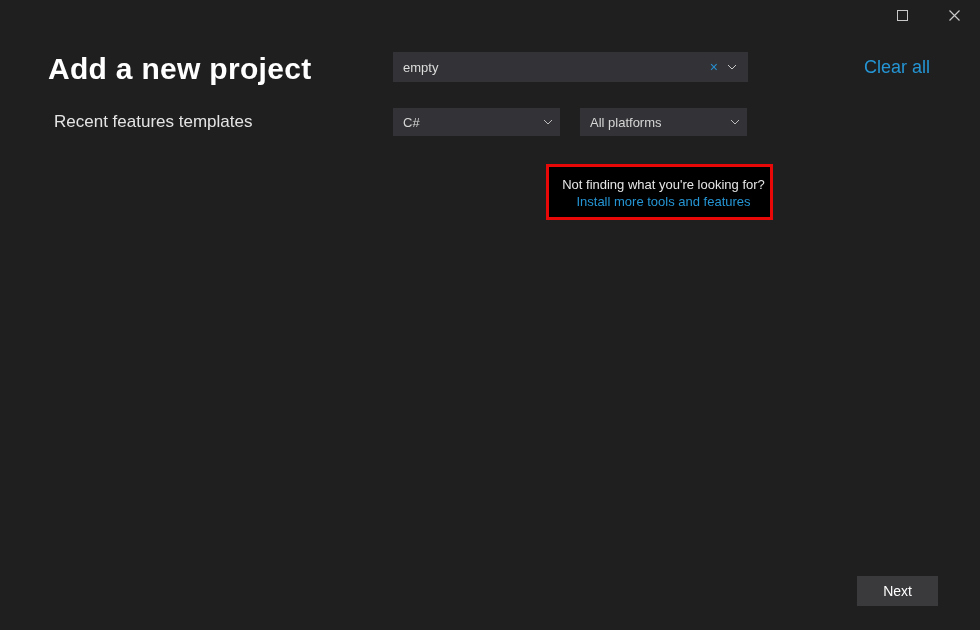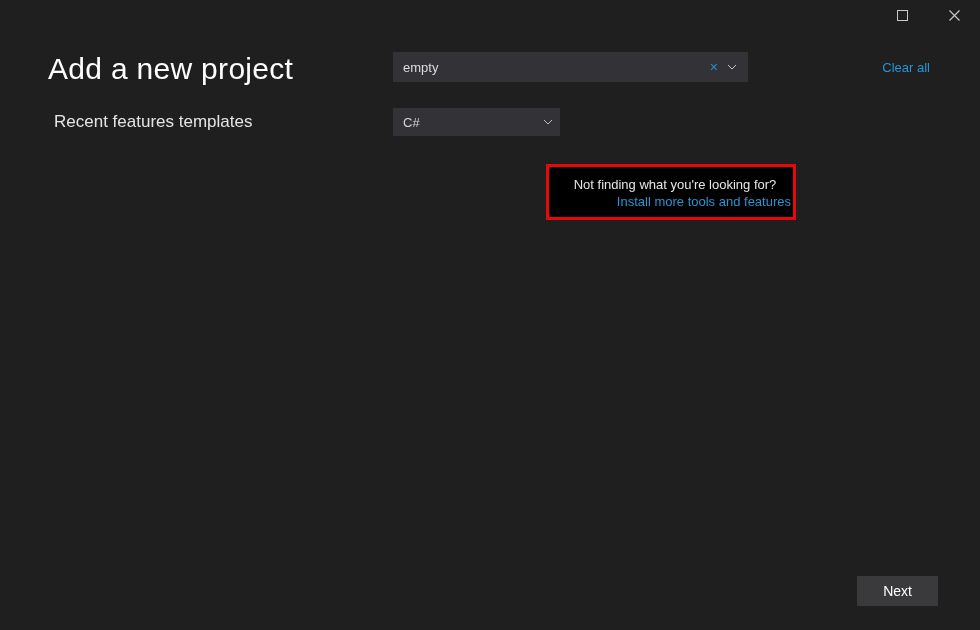--- a/index.html
+++ b/index.html
@@ -29,21 +29,21 @@
       color: #c8c8c8;
       font-size: 12px;
       cursor: default;
     }
     .sys-btn svg { display: block; }
     .content {
       padding: 18px 48px 0 48px;
     }
     .title {
       font-size: 30px;
-      font-weight: 400;
+      font-weight: 700;
       letter-spacing: 0.3px;
       color: #fff;
       margin-top: 4px;
     }
     .top-row {
       display: flex;
       align-items: center;
       margin-bottom: 22px;
     }
     .title-col { width: 345px; }
@@ -58,21 +58,21 @@
       color: #c8c8c8;
       font-size: 13px;
       position: relative;
     }
     .search .search-text { flex: 1; color: #dcdcdc; }
     .search .search-clear { color: #268fd0; font-size: 14px; padding: 0 4px; cursor: pointer; }
     .search .caret { padding: 0 6px; }
     .caret svg { display: block; }
     .clear-link {
       color: #2595d4;
-      font-size: 13px;
+      font-size: 18px;
       cursor: pointer;
     }
     .second-row {
       display: flex;
       align-items: center;
     }
     .subtitle {
       width: 345px;
       font-size: 17px;
       color: #e4e4e4;
@@ -91,36 +91,35 @@
       padding: 0 8px 0 10px;
       color: #d6d6d6;
       font-size: 13px;
       cursor: default;
     }
     .combo .combo-label { flex: 1; }
     .hint-box {
       position: absolute;
       left: 546px;
       top: 164px;
-      width: 250px;
+      width: 227px;
       padding: 10px 2px 8px 10px;
       border: 3px solid #e80808;
       background: #000000;
       text-align: center;
     }
     .hint-box .hint-title {
       color: #e6e6e6;
       font-size: 13px;
       margin-bottom: 2px;
     }
     .hint-box .hint-link {
       color: #2595d4;
       font-size: 13px;
       cursor: pointer;
-      text-align: right;
     }
     .footer {
       position: absolute;
       bottom: 24px;
       right: 42px;
     }
     .next-btn {
       background: #3a3a3d;
       color: #fff;
       font-size: 14px;
@@ -171,20 +170,28 @@
     <div class="subtitle">Recent features templates</div>
     <div class="filters">
       <div class="combo">
         <span class="combo-label">C#</span>
         <span class="caret">
           <svg width="8" height="5" viewBox="0 0 8 5">
               <path d="M0 0 L4 4 L8 0" fill="none" stroke="#bcbcbc" stroke-width="1"></path>
             </svg>
         </span>
       </div>
+      <div class="combo">
+        <span class="combo-label">All platforms</span>
+        <span class="caret">
+          <svg width="8" height="5" viewBox="0 0 8 5">
+              <path d="M0 0 L4 4 L8 0" fill="none" stroke="#bcbcbc" stroke-width="1"></path>
+            </svg>
+        </span>
+      </div>
     </div>
   </div>
 </div>
 
 <div class="hint-box">
   <div class="hint-title">Not finding what you're looking for?</div>
   <div class="hint-link">Install more tools and features</div>
 </div>
 
 <div class="footer">

